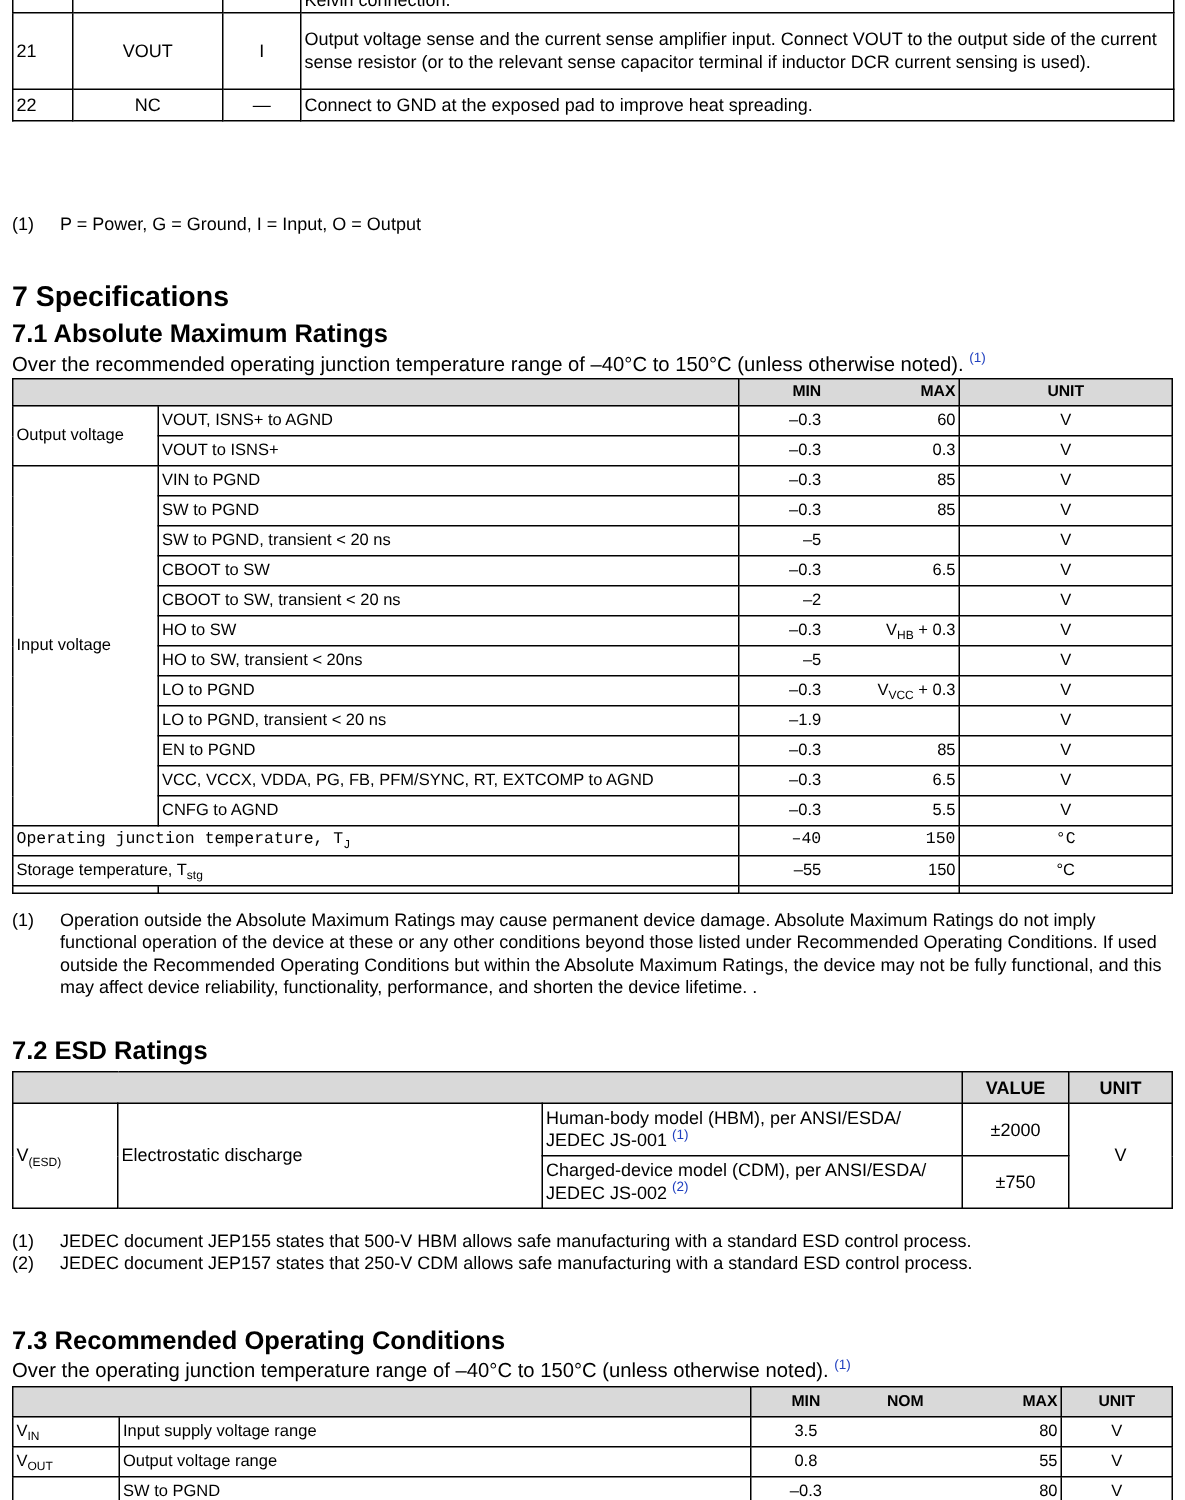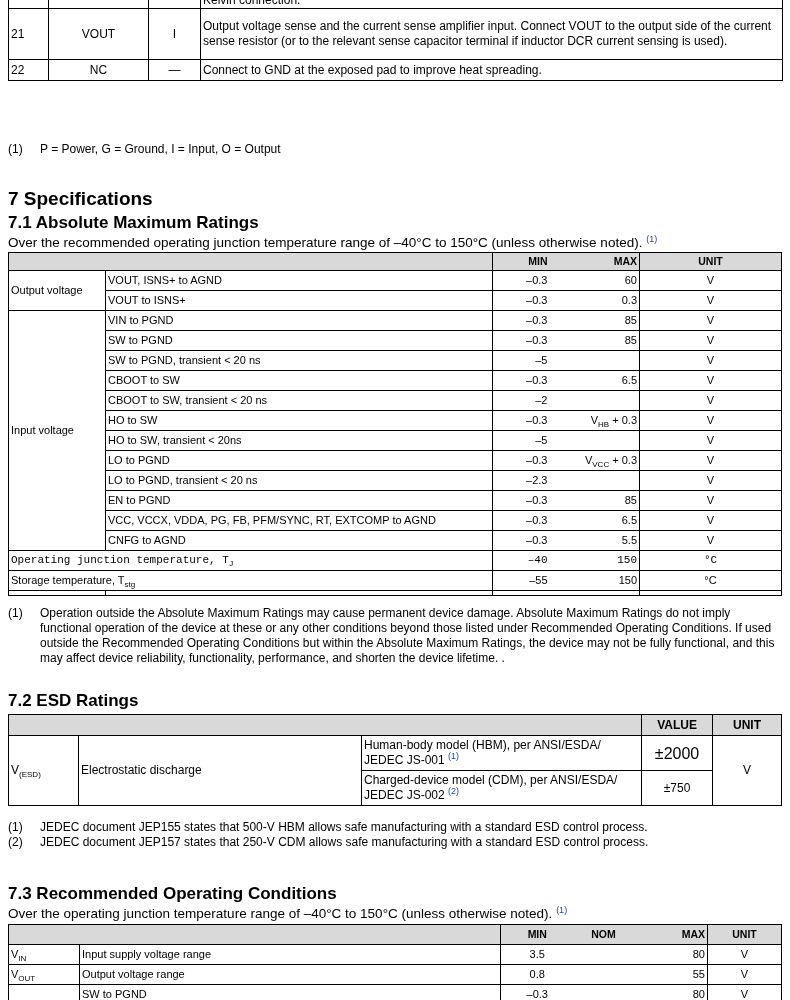--- a/index.html
+++ b/index.html
@@ -136,21 +136,21 @@
     <td class="c">V</td>
   </tr>
   <tr style="height:20px;">
     <td>LO to PGND</td>
     <td class="r" style="border-right:none; padding-right:10px;">–0.3</td>
     <td class="r" style="border-left:none;"><span>V</span><sub>VCC</sub><span> + 0.3</span></td>
     <td class="c">V</td>
   </tr>
   <tr style="height:20px;">
     <td>LO to PGND, transient &lt; 20 ns</td>
-    <td class="r" style="border-right:none; padding-right:10px;">–2.3</td>
+    <td class="r" style="border-right:none; padding-right:10px;">–1.9</td>
     <td class="r" style="border-left:none;"></td>
     <td class="c">V</td>
   </tr>
   <tr style="height:20px;">
     <td>EN to PGND</td>
     <td class="r" style="border-right:none; padding-right:10px;">–0.3</td>
     <td class="r" style="border-left:none;">85</td>
     <td class="c">V</td>
   </tr>
   <tr style="height:20px;">
@@ -205,21 +205,21 @@
   <tbody>
       <tr style="height:21px;">
     <th colspan="3"></th>
     <th class="c" style="font-size:12px;">VALUE</th>
     <th class="c" style="font-size:12px;">UNIT</th>
   </tr>
   <tr style="height:35px;">
     <td rowspan="2" style="font-size:12px;"><span>V</span><sub>(ESD)</sub></td>
     <td rowspan="2" style="font-size:12px;">Electrostatic discharge</td>
     <td style="font-size:12px; line-height:15px;"><span>Human-body model (HBM), per ANSI/ESDA/ JEDEC JS-001</span> <sup class="ref">(1)</sup></td>
-    <td class="c" style="font-size:16px;">±2000</td>
+    <td class="c" style="font-size:12px;">±2000</td>
     <td rowspan="2" class="c" style="font-size:12px;">V</td>
   </tr>
   <tr style="height:35px;">
     <td style="font-size:12px; line-height:15px;"><span>Charged-device model (CDM), per ANSI/ESDA/ JEDEC JS-002</span> <sup class="ref">(2)</sup></td>
     <td class="c" style="font-size:12px;">±750</td>
   </tr>
 </tbody>
   </table>
 
 <div class="abs note" style="left:8px; top:820px; width:775px;">

